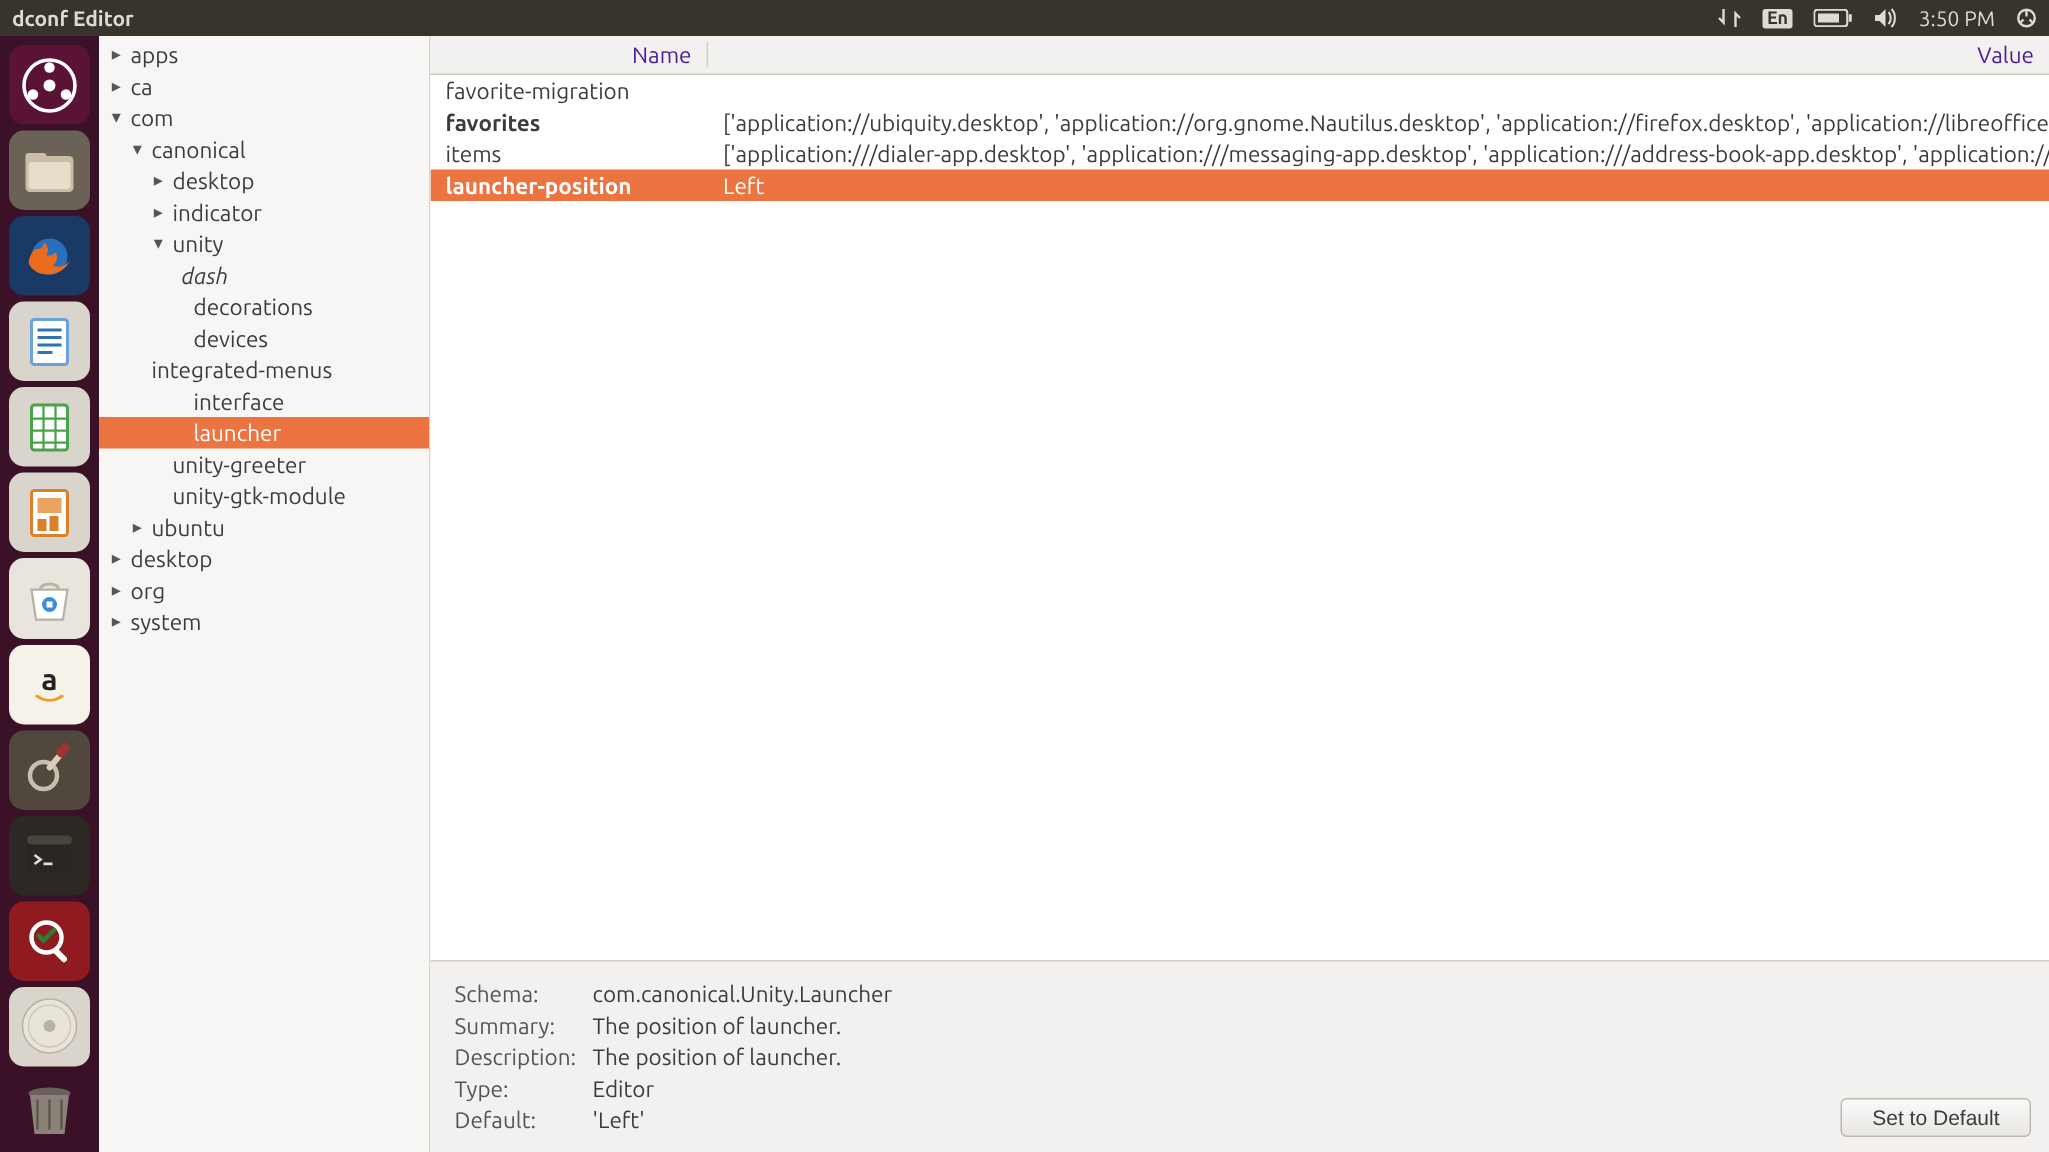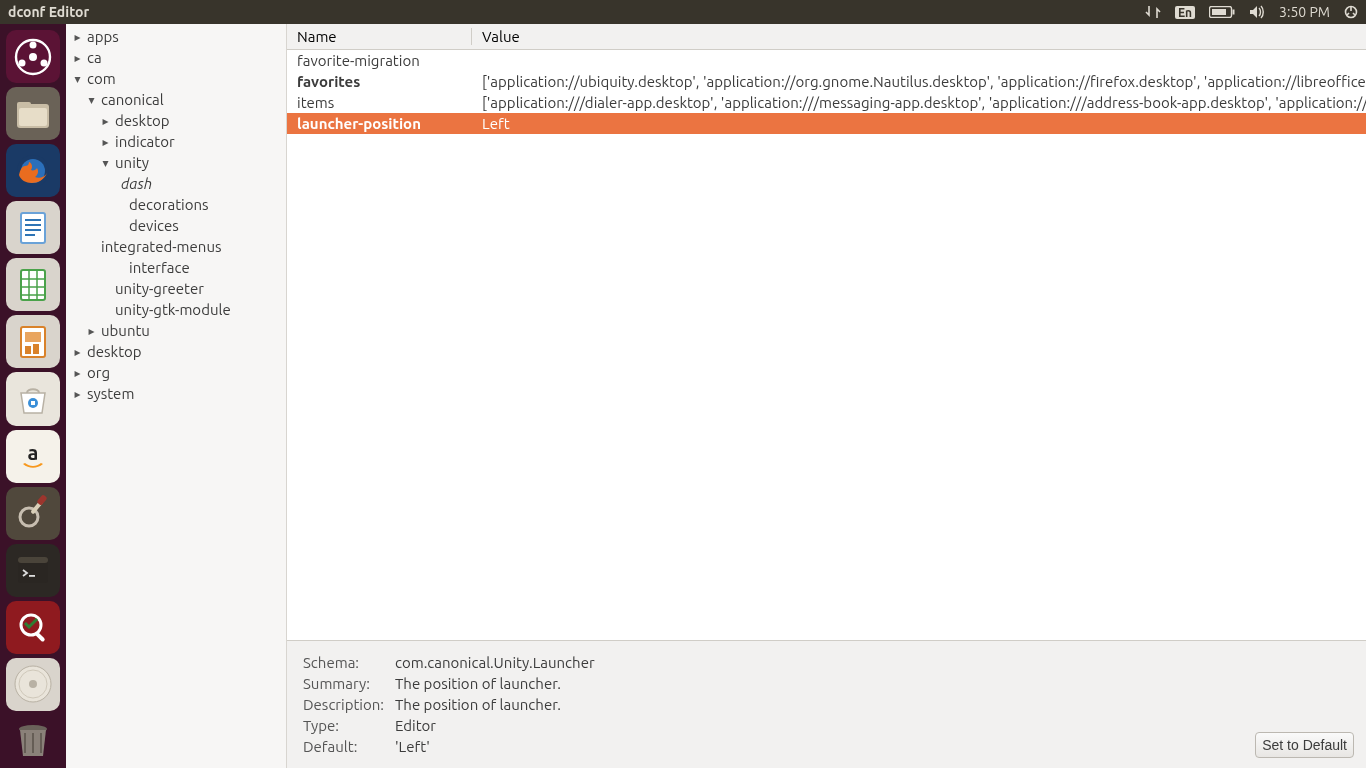--- a/index.html
+++ b/index.html
@@ -26,36 +26,36 @@
   .sidebar { width: 221px; background: #f7f6f5; border-right: 1px solid #d8d5d0; overflow: hidden; padding-top: 2px; }
   .tree-row { display: flex; align-items: center; height: 21px; cursor: default; white-space: nowrap; padding-right: 6px; }
   .tree-row.sel { background: #eb7441; color: #fff; }
   .tree-exp { width: 11px; display: inline-flex; justify-content: center; color: #555; font-size: 12px; line-height: 1; }
   .tree-row.sel .tree-exp { color: #fff; }
   .tree-label { padding-left: 4px; }
 
   
   .main { flex: 1; display: flex; flex-direction: column; min-width: 0; }
   .listhdr { display: flex; height: 26px; align-items: center; border-bottom: 1px solid #d0cdc7; background: #f2f1f0; }
-  .listhdr .col { padding: 0 10px; color: #000000; }
+  .listhdr .col { padding: 0 10px; color: #4c1d95; text-align: right; }
   .listhdr .col.name { width: 185px; border-right: 1px solid #d0cdc7; }
   .listhdr .col.value { flex: 1; }
   .list { flex: 1; background: #fff; overflow: hidden; }
   .list-row { display: flex; align-items: center; height: 21px; white-space: nowrap; }
   .list-row.sel { background: #eb7441; color: #fff; }
   .list-row .cell.name { width: 185px; padding-left: 10px; overflow: hidden; }
   .list-row .cell.value { flex: 1; padding-left: 10px; overflow: hidden; }
   .list-row .bold { font-weight: bold; }
   .list-row.sel .bold { color: #fff; }
 
   
   .detail { border-top: 1px solid #d0cdc7; background: #f2f1f0; padding: 10px 14px 10px 14px; position: relative; }
   .detail table td { padding: 1px 6px 1px 0; vertical-align: top; font-size: 15px; }
   .detail table td.k { color: #555; width: 90px; }
-  .detail .defbtn { position: absolute; right: 12px; bottom: 10px; background: linear-gradient(#fafafa,#e8e6e3); border: 1px solid #bcb8b1; border-radius: 4px; padding: 4px 6px; font-size: 14px; color: #3c3c3c; cursor: pointer; }
+  .detail .defbtn { position: absolute; right: 12px; bottom: 10px; background: linear-gradient(#fafafa,#e8e6e3); border: 1px solid #bcb8b1; border-radius: 4px; padding: 4px 20px; font-size: 14px; color: #3c3c3c; cursor: pointer; }
 </style>
 </head>
 <body>
 
 <div class="menubar">
   <span class="title">dconf Editor</span>
   <span class="spacer"></span>
   <span class="ind">
     <span>
       <svg width="16" height="14" viewBox="0 0 16 14">
@@ -230,20 +230,24 @@
           <span class="tree-label">devices</span>
         </div>
         <div class="tree-row" style="padding-left: 20px;">
           <span class="tree-exp"></span>
           <span class="tree-label">integrated-menus</span>
         </div>
         <div class="tree-row" style="padding-left: 48px;">
           <span class="tree-exp"></span>
           <span class="tree-label">interface</span>
         </div>
+        <div class="tree-row sel" style="padding-left: 48px;">
+          <span class="tree-exp"></span>
+          <span class="tree-label">launcher</span>
+        </div>
         <div class="tree-row" style="padding-left: 34px;">
           <span class="tree-exp"></span>
           <span class="tree-label">unity-greeter</span>
         </div>
         <div class="tree-row" style="padding-left: 34px;">
           <span class="tree-exp"></span>
           <span class="tree-label">unity-gtk-module</span>
         </div>
         <div class="tree-row" style="padding-left: 20px;">
           <span class="tree-exp">▸</span>

